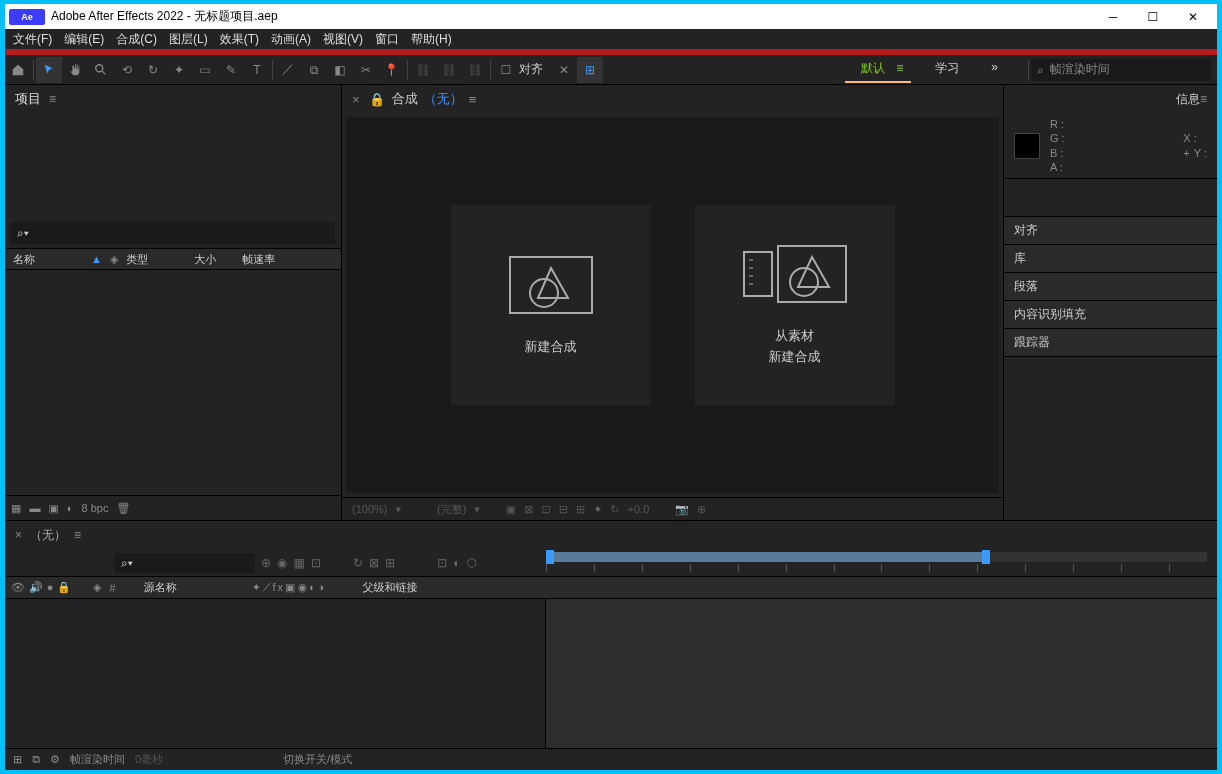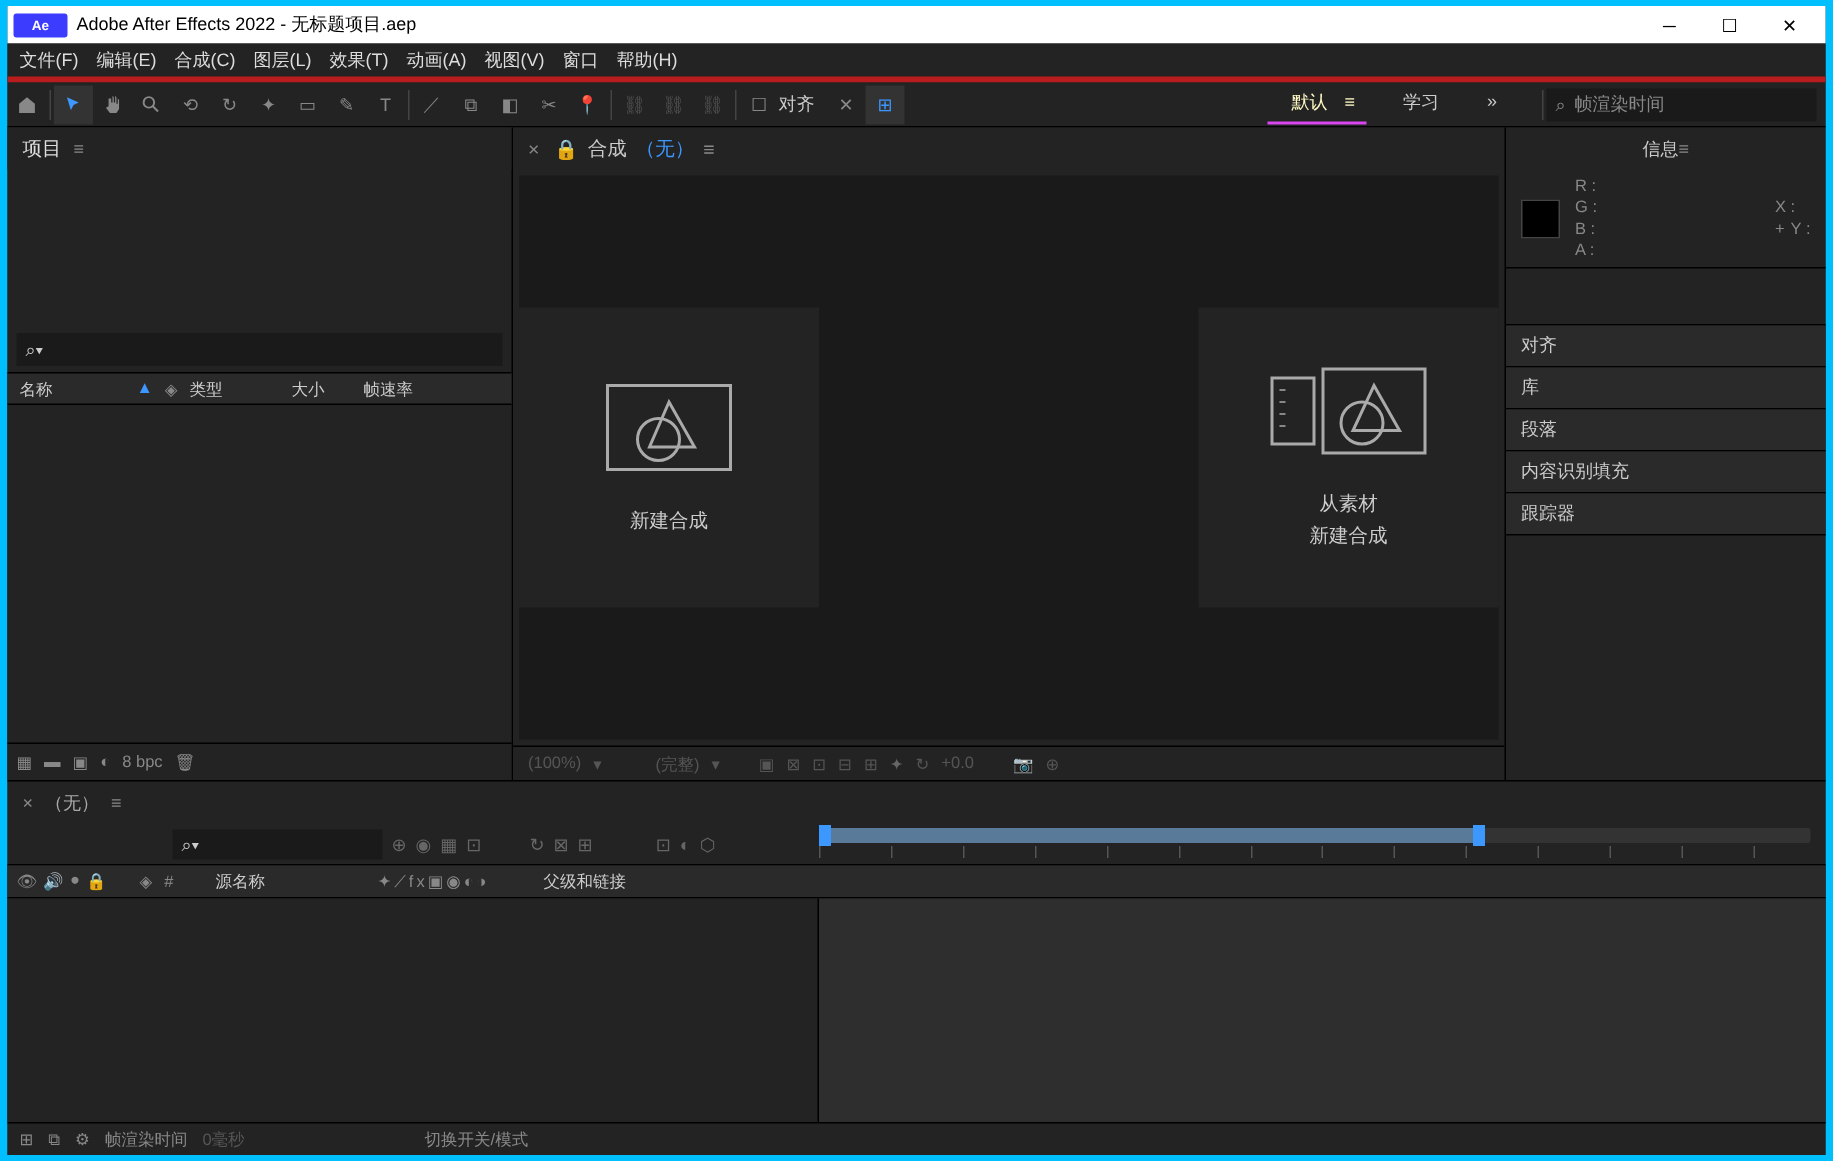--- a/index.html
+++ b/index.html
@@ -2,56 +2,56 @@
 <html><head>
 <meta charset="utf-8">
 <style>
 *{margin:0;padding:0;box-sizing:border-box;font-family:"Microsoft YaHei",sans-serif;user-select:none}
 body{background:#00bfff;width:1222px;height:774px;overflow:hidden;font-size:12px;color:#ccc}
 .window{position:absolute;left:5px;top:4px;width:1212px;height:766px;background:#232323;display:flex;flex-direction:column}
 .titlebar{height:25px;background:#fff;color:#000;display:flex;align-items:center;padding:0 4px}
 .titlebar .logo{width:36px;height:16px;background:#3c3cff;color:#fff;font-size:9px;font-weight:bold;display:flex;align-items:center;justify-content:center;margin-right:6px;border-radius:2px}
 .titlebar .title{flex:1;font-size:12px}
 .titlebar .winbtn{width:40px;height:25px;display:flex;align-items:center;justify-content:center;color:#000}
-.menubar{height:26px;background:#232323;display:flex;align-items:center;padding:0 8px;gap:12px;font-size:12px;border-bottom:4px solid #b91c1c}
+.menubar{height:26px;background:#232323;display:flex;align-items:center;padding:0 8px;gap:12px;font-size:12px;border-bottom:6px solid #b91c1c}
 .menubar span{color:#ddd}
 .toolbar{height:30px;background:#232323;display:flex;align-items:center;border-bottom:1px solid #000}
 .tool{width:26px;height:26px;display:flex;align-items:center;justify-content:center;color:#888}
 .tool.active{background:#333;color:#3c97ff}
 .sep{width:1px;height:20px;background:#444;margin:0 2px}
 .workspace-tabs{display:flex;gap:16px;margin-left:auto;padding:0 20px}
 .workspace-tabs span{padding:4px 8px}
-.workspace-tabs .active{color:#fef9c3;border-bottom:2px solid #d946ef}
+.workspace-tabs .active{color:#84cc16;border-bottom:2px solid #fdba74}
 .search-help{width:180px;height:22px;background:#1a1a1a;display:flex;align-items:center;padding:0 6px;color:#888;margin-right:6px}
 .main{flex:1;display:flex;min-height:0}
 .left-panel{width:337px;background:#232323;display:flex;flex-direction:column;border-right:1px solid #000}
 .panel-tab{height:28px;display:flex;align-items:center;padding:0 10px;gap:8px;background:#232323}
 .panel-tab .label{color:#ddd;font-size:13px}
 .panel-tab .menu{color:#888}
 .proj-body{flex:1;display:flex;flex-direction:column}
 .proj-preview{height:105px}
 .proj-search{height:22px;margin:4px 6px;background:#1a1a1a;display:flex;align-items:center;padding:0 6px}
 .proj-cols{height:22px;background:#2a2a2a;display:flex;align-items:center;padding:0 8px;gap:8px;font-size:11px;border-top:1px solid #000;border-bottom:1px solid #000}
 .proj-cols .col1{width:70px}
 .proj-cols .sort{color:#3c97ff}
 .proj-list{flex:1;background:#232323}
 .proj-foot{height:25px;background:#232323;display:flex;align-items:center;padding:0 6px;gap:8px;border-top:1px solid #000;color:#888;font-size:11px}
 .center-panel{flex:1;display:flex;flex-direction:column;background:#232323}
 .comp-tab{height:28px;display:flex;align-items:center;padding:0 10px;gap:6px;font-size:13px}
 .comp-tab .x{color:#888;margin-right:4px}
 .comp-tab .lock{color:#888}
 .comp-tab .none{color:#3c97ff}
-.comp-body{flex:1;background:#1a1a1a;margin:4px;display:flex;align-items:center;justify-content:space-between;gap:44px}
+.comp-body{flex:1;background:#1a1a1a;margin:4px;display:flex;align-items:center;justify-content:center;gap:44px}
 .comp-tile{width:200px;height:200px;background:#232323;display:flex;flex-direction:column;align-items:center;justify-content:center;gap:20px;color:#ccc}
 .comp-tile svg{color:#aaa}
 .comp-tile .label{text-align:center;line-height:1.6;font-size:13px}
 .comp-foot{height:23px;background:#232323;display:flex;align-items:center;padding:0 10px;gap:8px;color:#555;font-size:11px;border-top:1px solid #000}
 .right-panel{width:214px;background:#232323;display:flex;flex-direction:column;border-left:1px solid #000}
 .info-panel{display:flex;flex-direction:column}
-.info-header{height:28px;display:flex;align-items:center;padding:0 10px;justify-content:center}
+.info-header{height:28px;display:flex;align-items:center;padding:0 10px;justify-content:flex-end}
 .info-body{height:66px;display:flex;align-items:center;padding:6px 10px;gap:10px;font-size:11px;color:#888;border-bottom:1px solid #000}
 .swatch{width:26px;height:26px;background:#000;border:1px solid #444}
 .rgba{line-height:1.3}
 .xy{margin-left:auto;line-height:1.3}
 .right-spacer{height:38px;border-bottom:1px solid #000}
 .accordion{height:28px;display:flex;align-items:center;padding:0 10px;border-bottom:1px solid #000;background:#2a2a2a;font-size:12px}
 .bottom{height:250px;background:#232323;display:flex;flex-direction:column;border-top:1px solid #000}
 .timeline-tab{height:28px;display:flex;align-items:center;padding:0 10px;gap:8px}
 .timeline-tab .x{color:#888}
 .timeline-tab .name{color:#aaa}

